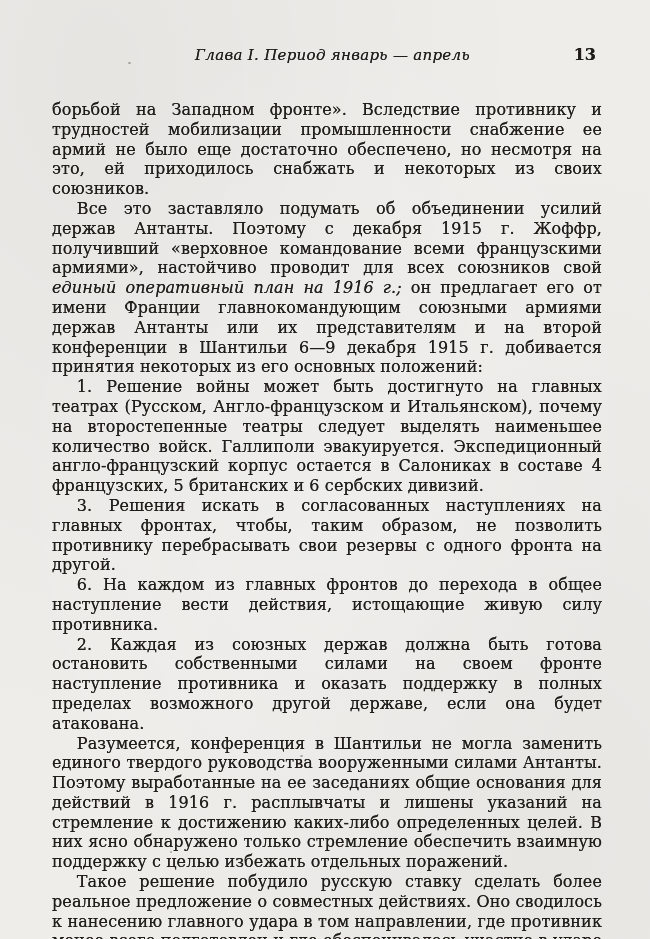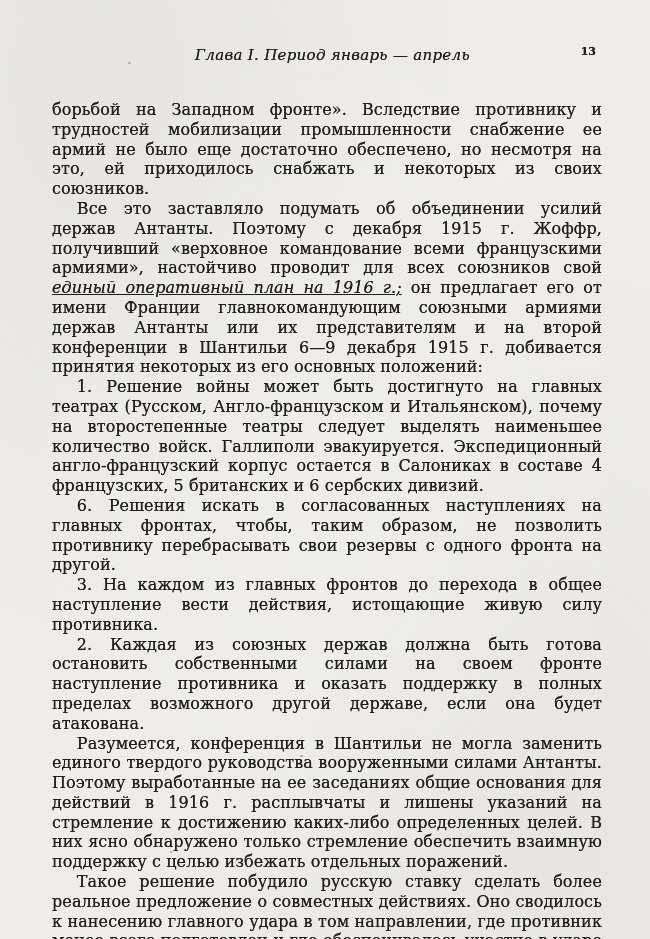--- a/index.html
+++ b/index.html
@@ -40,41 +40,40 @@
     white-space: nowrap;
     font-style: italic;
     letter-spacing: 0.3px;
     text-shadow: 0 0 0.45px rgba(25,22,18,0.85);
   }
   .pagenum {
     position: absolute;
     right: 6px;
     top: -1px;
     font-weight: bold;
-    font-size: 11px;
+    font-size: 16px;
     text-shadow: 0 0 0.5px rgba(25,22,18,0.9);
   }
   .body-text {
     margin-top: 30px;
     font-size: 16px;
     line-height: 19.8px;
     text-align: justify;
     text-shadow: 0 0 0.5px rgba(28,25,20,0.85);
     letter-spacing: 0.1px;
   }
   .para {
     margin: 0;
     text-align: justify;
   }
   .para.indent {
     text-indent: 1.55em;
   }
   .em {
     font-style: italic;
-    text-decoration: underline;
   }
   .speck {
     position: absolute;
     border-radius: 50%;
     background: rgba(40,38,34,0.35);
     pointer-events: none;
   }
   .speck.s1 { width: 3px; height: 2px; left: 128px; top: 44px; }
   .speck.s2 { width: 2px; height: 2px; left: 598px; top: 231px; }
   .speck.s3 { width: 3px; height: 2px; left: 300px; top: 737px; }
@@ -85,22 +84,22 @@
 
 <div class="page">
   <div class="header">
     <span class="chapter">Глава I. Период январь — апрель</span>
     <span class="pagenum">13</span>
   </div>
   <div class="body-text" id="body-text">
       <p class="para"><span class="run">борьбой на Западном фронте». Вследствие противнику и трудностей мобилизации промышленности снабжение ее армий не было еще достаточно обеспечено, но несмотря на это, ей приходилось снабжать и некоторых из своих союзников.</span></p>
       <p class="para indent"><span class="run">Все это заставляло подумать об объединении усилий держав Антанты. Поэтому с декабря 1915 г. Жоффр, получивший «верховное командование всеми французскими армиями», настойчиво проводит для всех союзников свой </span><span class="em">единый оперативный план на 1916 г.;</span><span class="run"> он предлагает его от имени Франции главнокомандующим союзными армиями держав Антанты или их представителям и на второй конференции в Шантильи 6—9 декабря 1915 г. добивается принятия некоторых из его основных положений:</span></p>
       <p class="para indent"><span class="run">1. Решение войны может быть достигнуто на главных театрах (Русском, Англо-французском и Итальянском), почему на второстепенные театры следует выделять наименьшее количество войск. Галлиполи эвакуируется. Экспедиционный англо-французский корпус остается в Салониках в составе 4 французских, 5 британских и 6 сербских дивизий.</span></p>
-      <p class="para indent"><span class="run">6. Решения искать в согласованных наступлениях на главных фронтах, чтобы, таким образом, не позволить противнику перебрасывать свои резервы с одного фронта на другой.</span></p>
-      <p class="para indent"><span class="run">3. На каждом из главных фронтов до перехода в общее наступление вести действия, истощающие живую силу противника.</span></p>
+      <p class="para indent"><span class="run">3. Решения искать в согласованных наступлениях на главных фронтах, чтобы, таким образом, не позволить противнику перебрасывать свои резервы с одного фронта на другой.</span></p>
+      <p class="para indent"><span class="run">6. На каждом из главных фронтов до перехода в общее наступление вести действия, истощающие живую силу противника.</span></p>
       <p class="para indent"><span class="run">2. Каждая из союзных держав должна быть готова остановить собственными силами на своем фронте наступление противника и оказать поддержку в полных пределах возможного другой державе, если она будет атакована.</span></p>
       <p class="para indent"><span class="run">Разумеется, конференция в Шантильи не могла заменить единого твердого руководства вооруженными силами Антанты. Поэтому выработанные на ее заседаниях общие основания для действий в 1916 г. расплывчаты и лишены указаний на стремление к достижению каких-либо определенных целей. В них ясно обнаружено только стремление обеспечить взаимную поддержку с целью избежать отдельных поражений.</span></p>
       <p class="para indent"><span class="run">Такое решение побудило русскую ставку сделать более реальное предложение о совместных действиях. Оно сводилось к нанесению главного удара в том направлении, где противник менее всего подготовлен и где обеспечивалось участие в ударе большей части союзников. Таким местом являлся Балканский полуостров. Предлагалось направить не менее 10 англо-фран-</span></p>
     </div>
 
   <span class="speck s1"></span>
   <span class="speck s2"></span>
   <span class="speck s3"></span>
   <span class="speck s4"></span>
 </div>

